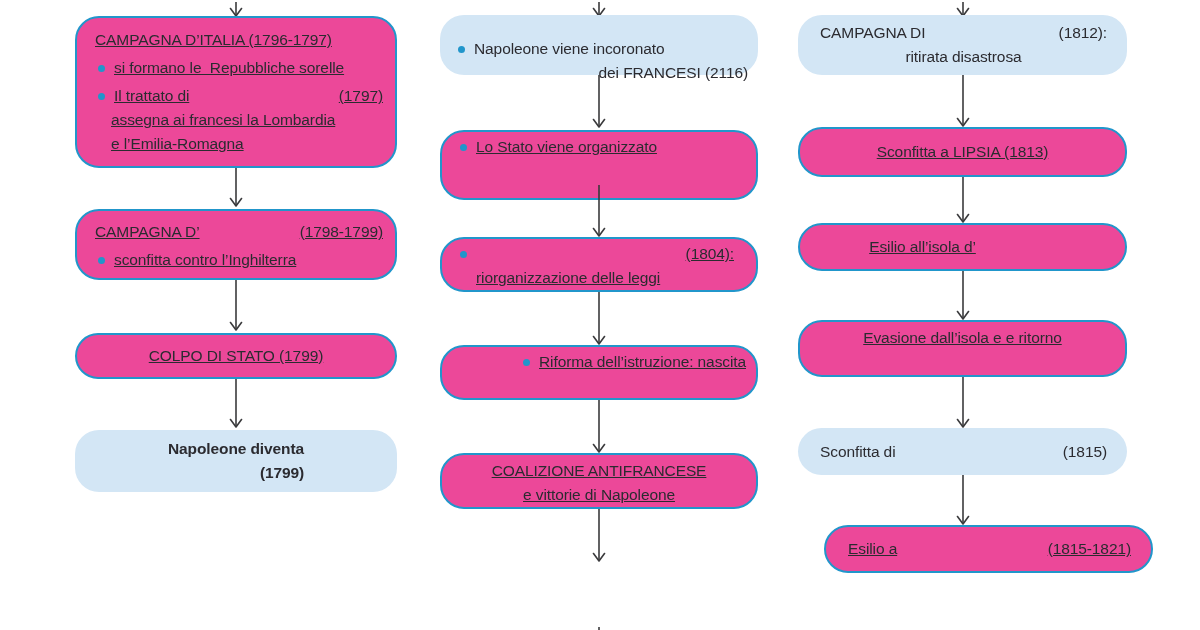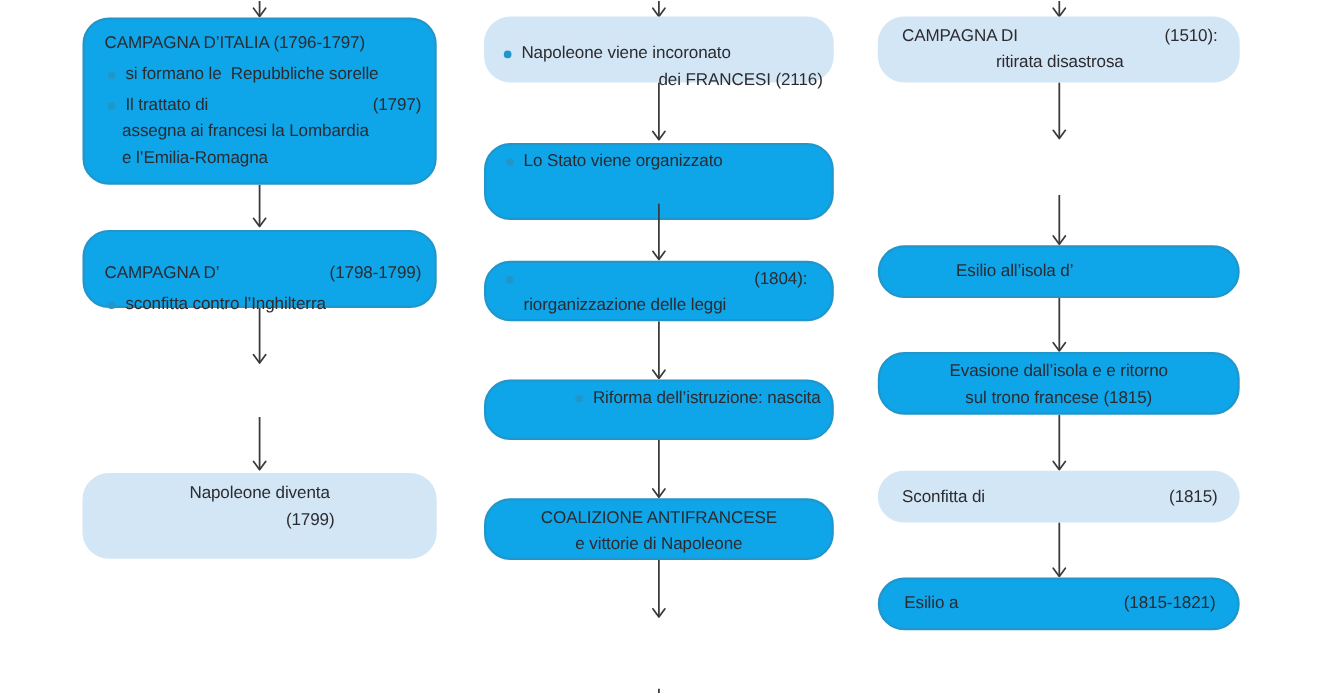--- a/index.html
+++ b/index.html
@@ -11,21 +11,21 @@
   }
   html,body{margin:0;padding:0;background:var(--bg);}
   #stage{
     position:relative;width:1200px;height:630px;overflow:hidden;
     background:var(--bg);
     font-family:"Liberation Sans", sans-serif;
     font-size:15.5px;line-height:24px;color:var(--text);
     letter-spacing:-0.1px;
   }
   .box{position:absolute;box-sizing:border-box;border-radius:24px;}
-  .outlined{background:#0ea5e9;border:2px solid var(--accent);}
+  .outlined{background:#ec4899;border:2px solid var(--accent);text-decoration:underline;}
   .filled{background:var(--fill);border:none;}
   .line{min-height:24px;}
   .line span{white-space:pre-wrap;}
   .flex{display:flex;align-items:baseline;}
   .year{margin-left:auto;}
   .b-line{display:flex;align-items:center;margin-top:4px;padding-left:3px;}
   .dot{width:7px;height:7px;border-radius:50%;background:var(--accent);margin-right:9px;flex:none;}
   .cont{padding-left:16px;}
   .center{text-align:center;}
   .vcenter{display:flex;align-items:center;justify-content:center;}
@@ -63,43 +63,48 @@
     <div class="line cont">
       <span>e l’Emilia-Romagna</span>
     </div>
   </div>
 
   <div class="arrow" style="left:228px;top:168px;height:39px"><svg width="16" height="39" viewBox="0 0 16 39">
         <line x1="8" x2="8" y1="0" y2="37.5" stroke="#3a3a3c" stroke-width="1.6"></line>
         <path d="M2.5 30.5 L8 38 L13.5 30.5" fill="none" stroke="#3a3a3c" stroke-width="1.6" stroke-linecap="round" stroke-linejoin="round"></path>
       </svg></div>
 
-  <div class="box outlined" style="left:75px;top:209px;width:322px;height:71px;padding:26px 12px 0 18px;">
+  <div class="box outlined" style="left:75px;top:209px;width:322px;height:71px;padding:9px 12px 0 18px;">
     <div class="line flex">
       <span>CAMPAGNA D’</span>
       <span class="year">(1798-1799)</span>
     </div>
     <div class="line b-line">
       <span class="dot"></span>
       <span>sconfitta contro l’Inghilterra</span>
     </div>
   </div>
 
   <div class="arrow" style="left:228px;top:280px;height:51px"><svg width="16" height="51" viewBox="0 0 16 51">
         <line x1="8" x2="8" y1="0" y2="49.5" stroke="#3a3a3c" stroke-width="1.6"></line>
         <path d="M2.5 42.5 L8 50 L13.5 42.5" fill="none" stroke="#3a3a3c" stroke-width="1.6" stroke-linecap="round" stroke-linejoin="round"></path>
       </svg></div>
 
+  <div class="box outlined vcenter" style="left:75px;top:333px;width:322px;height:46px;">
+    <div class="line">
+      <span>COLPO DI STATO (1799)</span>
+    </div>
+  </div>
 
   <div class="arrow" style="left:228px;top:379px;height:49px"><svg width="16" height="49" viewBox="0 0 16 49">
         <line x1="8" x2="8" y1="0" y2="47.5" stroke="#3a3a3c" stroke-width="1.6"></line>
         <path d="M2.5 40.5 L8 48 L13.5 40.5" fill="none" stroke="#3a3a3c" stroke-width="1.6" stroke-linecap="round" stroke-linejoin="round"></path>
       </svg></div>
 
-  <div class="box filled" style="left:75px;top:430px;width:322px;height:78px;padding:7px 12px 0 12px;">
+  <div class="box filled" style="left:75px;top:430px;width:322px;height:62px;padding:7px 12px 0 12px;font-weight:bold;">
     <div class="line center">
       <span>Napoleone diventa</span>
     </div>
     <div class="line shift-r">
       <span>(1799)</span>
     </div>
   </div>
 
   <div class="arrow" style="left:591px;top:0px;height:15px"><svg width="16" height="15" viewBox="0 0 16 15">
         <line x1="8" x2="8" y1="0" y2="13.5" stroke="#3a3a3c" stroke-width="1.6"></line>
@@ -180,75 +185,77 @@
       </svg></div>
 
   <div class="arrow" style="left:955px;top:0px;height:15px"><svg width="16" height="15" viewBox="0 0 16 15">
         <line x1="8" x2="8" y1="0" y2="13.5" stroke="#3a3a3c" stroke-width="1.6"></line>
         <path d="M2.5 6.5 L8 14 L13.5 6.5" fill="none" stroke="#3a3a3c" stroke-width="1.6" stroke-linecap="round" stroke-linejoin="round"></path>
       </svg></div>
 
   <div class="box filled" style="left:798px;top:15px;width:329px;height:60px;padding:6px 20px 0 22px;">
     <div class="line flex">
       <span>CAMPAGNA DI</span>
-      <span class="year">(1510):</span>
+      <span class="year">(1812):</span>
     </div>
     <div class="line center">
       <span>ritirata disastrosa</span>
     </div>
   </div>
 
   <div class="arrow" style="left:955px;top:75px;height:52px"><svg width="16" height="52" viewBox="0 0 16 52">
         <line x1="8" x2="8" y1="0" y2="50.5" stroke="#3a3a3c" stroke-width="1.6"></line>
         <path d="M2.5 43.5 L8 51 L13.5 43.5" fill="none" stroke="#3a3a3c" stroke-width="1.6" stroke-linecap="round" stroke-linejoin="round"></path>
       </svg></div>
 
+  <div class="box outlined vcenter" style="left:798px;top:127px;width:329px;height:50px;">
+    <div class="line">
+      <span>Sconfitta a LIPSIA (1813)</span>
+    </div>
+  </div>
 
   <div class="arrow" style="left:955px;top:177px;height:46px"><svg width="16" height="46" viewBox="0 0 16 46">
         <line x1="8" x2="8" y1="0" y2="44.5" stroke="#3a3a3c" stroke-width="1.6"></line>
         <path d="M2.5 37.5 L8 45 L13.5 37.5" fill="none" stroke="#3a3a3c" stroke-width="1.6" stroke-linecap="round" stroke-linejoin="round"></path>
       </svg></div>
 
   <div class="box outlined vcenter" style="left:798px;top:223px;width:329px;height:48px;">
     <div class="line shift-l">
       <span>Esilio all’isola d’</span>
     </div>
   </div>
 
   <div class="arrow" style="left:955px;top:271px;height:49px"><svg width="16" height="49" viewBox="0 0 16 49">
         <line x1="8" x2="8" y1="0" y2="47.5" stroke="#3a3a3c" stroke-width="1.6"></line>
         <path d="M2.5 40.5 L8 48 L13.5 40.5" fill="none" stroke="#3a3a3c" stroke-width="1.6" stroke-linecap="round" stroke-linejoin="round"></path>
       </svg></div>
 
   <div class="box outlined" style="left:798px;top:320px;width:329px;height:57px;padding:4px 8px 0 8px;">
     <div class="line center">
       <span>Evasione dall’isola e e ritorno</span>
-    </div>
-    <div class="line center">
-      <span>sul trono francese (1815)</span>
     </div>
   </div>
 
   <div class="arrow" style="left:955px;top:377px;height:51px"><svg width="16" height="51" viewBox="0 0 16 51">
         <line x1="8" x2="8" y1="0" y2="49.5" stroke="#3a3a3c" stroke-width="1.6"></line>
         <path d="M2.5 42.5 L8 50 L13.5 42.5" fill="none" stroke="#3a3a3c" stroke-width="1.6" stroke-linecap="round" stroke-linejoin="round"></path>
       </svg></div>
 
   <div class="box filled" style="left:798px;top:428px;width:329px;height:47px;padding:0 20px 0 22px;display:flex;align-items:center;">
     <div class="line flex" style="width:100%;">
       <span>Sconfitta di</span>
       <span class="year">(1815)</span>
     </div>
   </div>
 
   <div class="arrow" style="left:955px;top:475px;height:50px"><svg width="16" height="50" viewBox="0 0 16 50">
         <line x1="8" x2="8" y1="0" y2="48.5" stroke="#3a3a3c" stroke-width="1.6"></line>
         <path d="M2.5 41.5 L8 49 L13.5 41.5" fill="none" stroke="#3a3a3c" stroke-width="1.6" stroke-linecap="round" stroke-linejoin="round"></path>
       </svg></div>
 
-  <div class="box outlined" style="left:798px;top:525px;width:329px;height:48px;padding:0 20px 0 22px;display:flex;align-items:center;text-align:center;">
+  <div class="box outlined" style="left:824px;top:525px;width:329px;height:48px;padding:0 20px 0 22px;display:flex;align-items:center;text-align:center;">
     <div class="line flex" style="width:100%;">
       <span>Esilio a</span>
       <span class="year">(1815-1821)</span>
     </div>
   </div>
 
 </div>
 
 </body></html>

